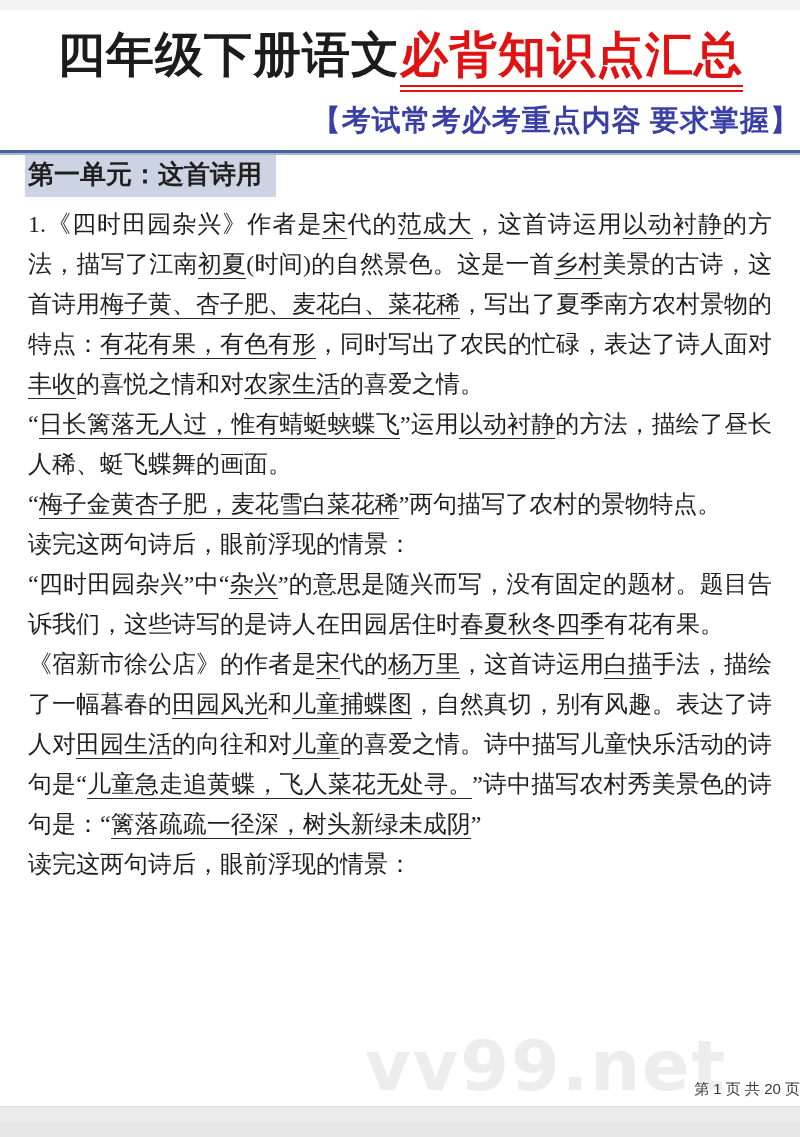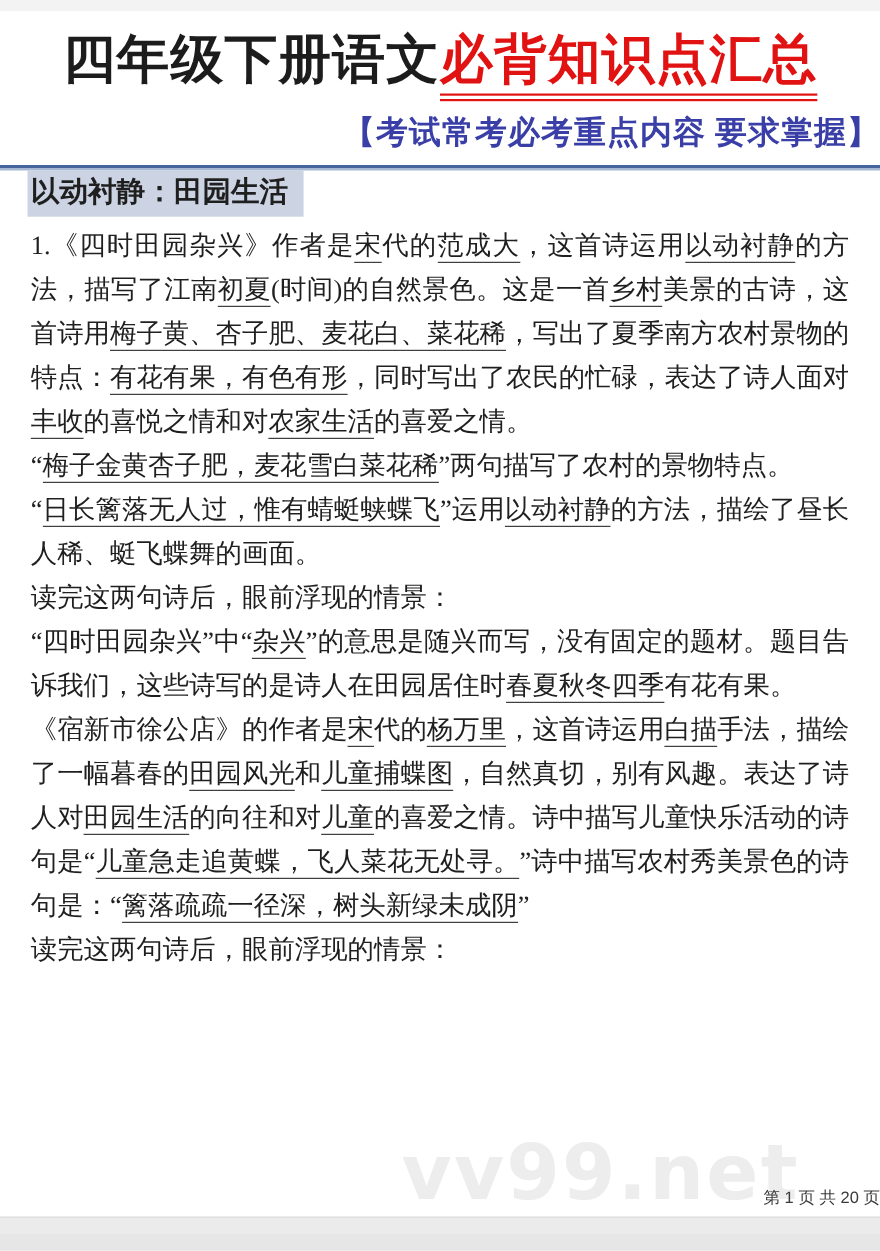--- a/index.html
+++ b/index.html
@@ -107,27 +107,27 @@
 <div class="page">
   <div class="top-strip"></div>
 
   <h1 class="title"><span class="t-black">四年级下册语文</span><span class="t-red">必背知识点汇总</span></h1>
 
   <div class="subtitle">【考试常考必考重点内容 要求掌握】</div>
 
   <div class="divider"></div>
 
   <div class="section-heading">
-    <span class="hl">以动衬静：田园生活</span>
+    <span class="hl">第一单元：这首诗用</span>
   </div>
 
   <div class="content">
       <p><span>1.《四时田园杂兴》作者是</span><span class="u">宋</span><span>代的</span><span class="u">范成大</span><span>，这首诗运用</span><span class="u">以动衬静</span><span>的方法，描写了江南</span><span class="u">初夏</span><span>(时间)的自然景色。这是一首</span><span class="u">乡村</span><span>美景的古诗，这首诗用</span><span class="u">梅子黄、杏子肥、麦花白、菜花稀</span><span>，写出了夏季南方农村景物的特点：</span><span class="u">有花有果，有色有形</span><span>，同时写出了农民的忙碌，表达了诗人面对</span><span class="u">丰收</span><span>的喜悦之情和对</span><span class="u">农家生活</span><span>的喜爱之情。</span></p>
+      <p><span>“</span><span class="u">日长篱落无人过，惟有蜻蜓蛱蝶飞</span><span>”运用</span><span class="u">以动衬静</span><span>的方法，描绘了昼长人稀、蜓飞蝶舞的画面。</span></p>
       <p><span>“</span><span class="u">梅子金黄杏子肥，麦花雪白菜花稀</span><span>”两句描写了农村的景物特点。</span></p>
-      <p><span>“</span><span class="u">日长篱落无人过，惟有蜻蜓蛱蝶飞</span><span>”运用</span><span class="u">以动衬静</span><span>的方法，描绘了昼长人稀、蜓飞蝶舞的画面。</span></p>
       <p><span>读完这两句诗后，眼前浮现的情景：</span></p>
       <p><span>“四时田园杂兴”中“</span><span class="u">杂兴</span><span>”的意思是随兴而写，没有固定的题材。题目告诉我们，这些诗写的是诗人在田园居住时</span><span class="u">春夏秋冬四季</span><span>有花有果。</span></p>
       <p><span>《宿新市徐公店》的作者是</span><span class="u">宋</span><span>代的</span><span class="u">杨万里</span><span>，这首诗运用</span><span class="u">白描</span><span>手法，描绘了一幅暮春的</span><span class="u">田园风光</span><span>和</span><span class="u">儿童捕蝶图</span><span>，自然真切，别有风趣。表达了诗人对</span><span class="u">田园生活</span><span>的向往和对</span><span class="u">儿童</span><span>的喜爱之情。诗中描写儿童快乐活动的诗句是“</span><span class="u">儿童急走追黄蝶，飞人菜花无处寻。</span><span>”诗中描写农村秀美景色的诗句是：“</span><span class="u">篱落疏疏一径深，树头新绿未成阴</span><span>”</span></p>
       <p><span>读完这两句诗后，眼前浮现的情景：</span></p>
     </div>
 
   <div class="watermark">vv99.net</div>
 
   <div class="footer">第 1 页 共 20 页</div>
 

